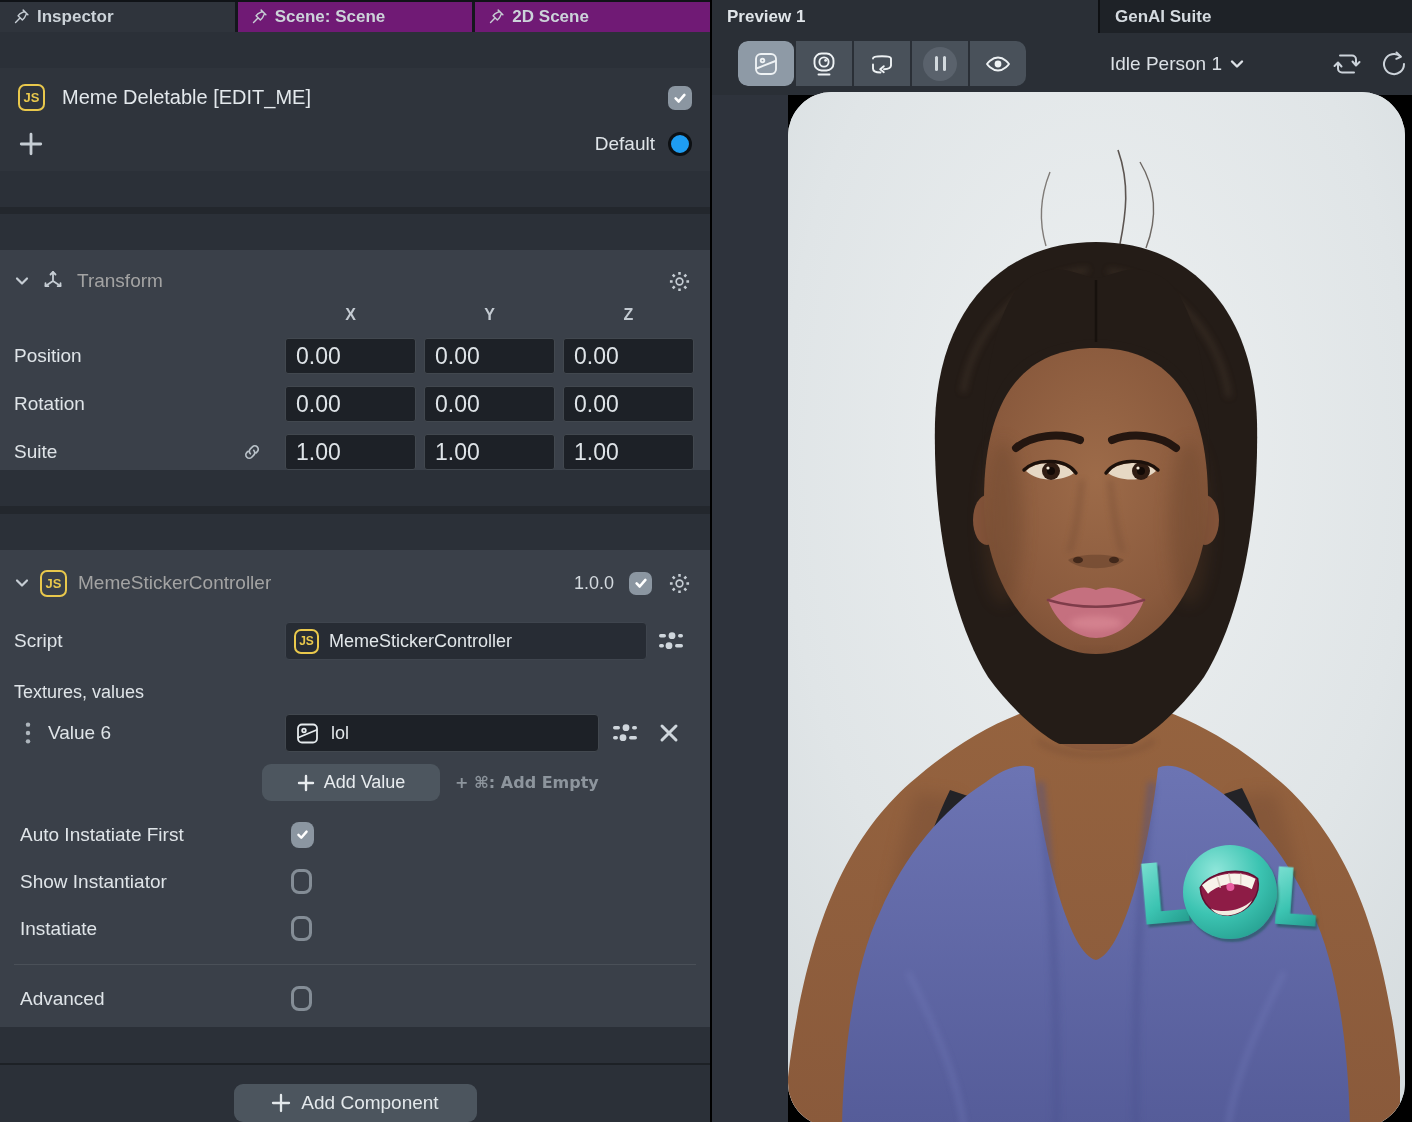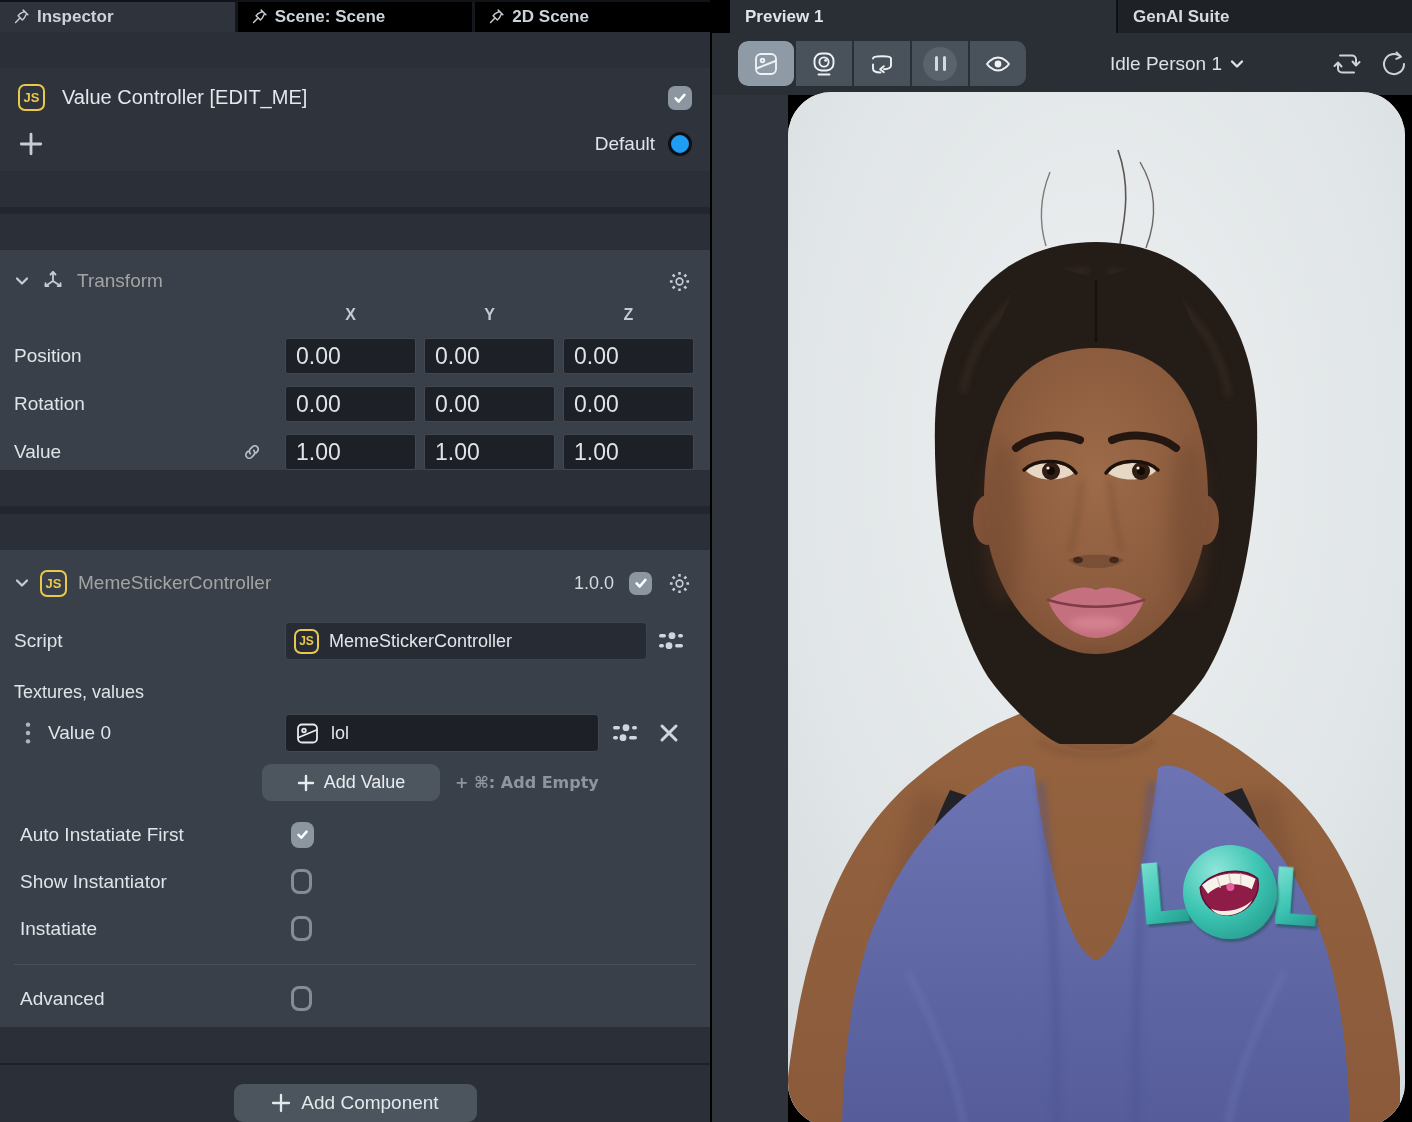--- a/index.html
+++ b/index.html
@@ -6,21 +6,21 @@
   html,body { width:1412px; height:1122px; background:#000; overflow:hidden;
               font-family:"Liberation Sans", sans-serif; }
   body { position:relative; color:#dfe4e8; }
   svg { display:block; }
 
   
   .left-panel { position:absolute; left:0; top:0; width:710px; height:1122px;
                 background:#2b3038; display:flex; flex-direction:column;gap:36px; }
   .tabbar { height:33px; display:flex; background:#14171c; border-top:2px solid #101317; }
   .tab { flex:1; display:flex; align-items:center; gap:7px; padding-left:13px;
-         background:#000000; margin-right:3px; font-weight:bold; font-size:17px; color:#ccd3d9; cursor:default; }
+         background:#701a75; margin-right:3px; font-weight:bold; font-size:17px; color:#ccd3d9; cursor:default; }
   .tab:last-child { margin-right:0; }
   .tab.active { background:#2f343c; }
   .pin { width:17px; height:17px; stroke:#c6cdd4; stroke-width:1.7; fill:none;
          stroke-linecap:round; stroke-linejoin:round; flex:0 0 auto; }
 
   .header-block { height:107px; background:#2f343c; padding:13px 18px 0 18px; }
   .hrow { display:flex; align-items:center; }
   .hrow1 { height:34px; }
   .js-badge { width:27px; height:27px; border:2px solid #e9c84c; border-radius:7px;
               color:#e9c84c; font-size:13px; font-weight:bold; display:flex;
@@ -96,21 +96,21 @@
   .below-area { flex:1; background:#2b3038; border-top:2px solid #1d2126;
                 display:flex; justify-content:center; }
   .addcomp-btn { margin-top:19px; height:38px; width:243px; background:#4c555e; border-radius:9px;
                  display:flex; align-items:center; justify-content:center; gap:10px;
                  font-size:19px; color:#e3e8eb; }
   .addcomp-btn svg { width:20px; height:20px; stroke:#e3e8eb; stroke-width:2.3; stroke-linecap:round; }
 
   
   .right-panel { position:absolute; left:712px; top:0; width:700px; height:1122px;
                  background:#000; overflow:hidden; }
-  .r-tabbar { height:33px; display:flex;margin-left:18px; }
+  .r-tabbar { height:33px; display:flex; }
   .r-tab { display:flex; align-items:center; padding-left:15px; font-weight:bold;
            font-size:17px; color:#dfe4e8; }
   .r-tab.preview { width:386px; background:#2a2f36; }
   .r-tab.genai { flex:1; background:#1e2227; border-left:2px solid #0e1013; color:#d4dadf; }
   .r-toolbar { height:62px; background:#2a2f36; position:relative; }
   .btn-group { position:absolute; left:26px; top:8px; display:flex; gap:2px;
                border-radius:10px; overflow:hidden; }
   .tool-btn { width:56px; height:45px; background:#49515a; display:flex;
               align-items:center; justify-content:center; }
   .tool-btn.active { background:#8e9aa6; border-radius:9px; }
@@ -169,21 +169,21 @@
         </svg>
       <span>2D Scene</span>
     </div>
   </div>
 
   <div class="header-block">
     <div class="hrow hrow1">
       <span class="js-badge">
           <span>JS</span>
         </span>
-      <span class="obj-title">Value Controller [EDIT_ME]</span>
+      <span class="obj-title">Meme Deletable [EDIT_ME]</span>
       <span class="checkbox">
           <svg viewBox="0 0 16 16">
             <polyline points="3,8.5 6.5,12 13,4.5"></polyline>
           </svg>
         </span>
     </div>
     <div class="hrow hrow2">
       <svg class="plus-icon" viewBox="0 0 24 24">
           <path d="M12 3v18M3 12h18"></path>
         </svg>
@@ -219,21 +219,21 @@
       <div class="num-field">0.00</div>
       <div class="num-field">0.00</div>
       <div class="num-field">0.00</div>
 
       <div class="t-label">Rotation</div>
       <div class="num-field">0.00</div>
       <div class="num-field">0.00</div>
       <div class="num-field">0.00</div>
 
       <div class="t-label">
-          <span>Value</span>
+          <span>Suite</span>
         <svg class="link-icon" viewBox="0 0 22 22">
             <path d="M9 13a4 4 0 010-5.7l2.4-2.4a4 4 0 015.7 5.7l-1.3 1.3M13 9a4 4 0 010 5.7l-2.4 2.4a4 4 0 01-5.7-5.7l1.3-1.3" transform="scale(0.85) translate(2,2)"></path>
           </svg>
       </div>
       <div class="num-field">1.00</div>
       <div class="num-field">1.00</div>
       <div class="num-field">1.00</div>
     </div>
   </div>
 
@@ -282,21 +282,21 @@
 
     <div class="textures-label">Textures, values</div>
 
     <div class="s-row value-row">
       <span class="value-cell">
         <svg class="drag-dots" viewBox="0 0 12 28">
             <circle cx="6" cy="5" r="2.4"></circle>
             <circle cx="6" cy="14" r="2.4"></circle>
             <circle cx="6" cy="23" r="2.4"></circle>
           </svg>
-        <span class="value-label">Value 0</span>
+        <span class="value-label">Value 6</span>
       </span>
       <span class="value-field" style="margin:0">
         <svg class="img-ic" viewBox="0 0 25 25">
             <rect x="3" y="3.5" width="19" height="18" rx="4"></rect>
             <circle cx="9" cy="9.5" r="1.8"></circle>
             <path d="M3.5 16.5L21.5 9"></path>
           </svg>
         <span class="field-text">lol</span>
       </span>
       <svg class="tune" style="margin-left:12px" viewBox="0 0 28 28">

